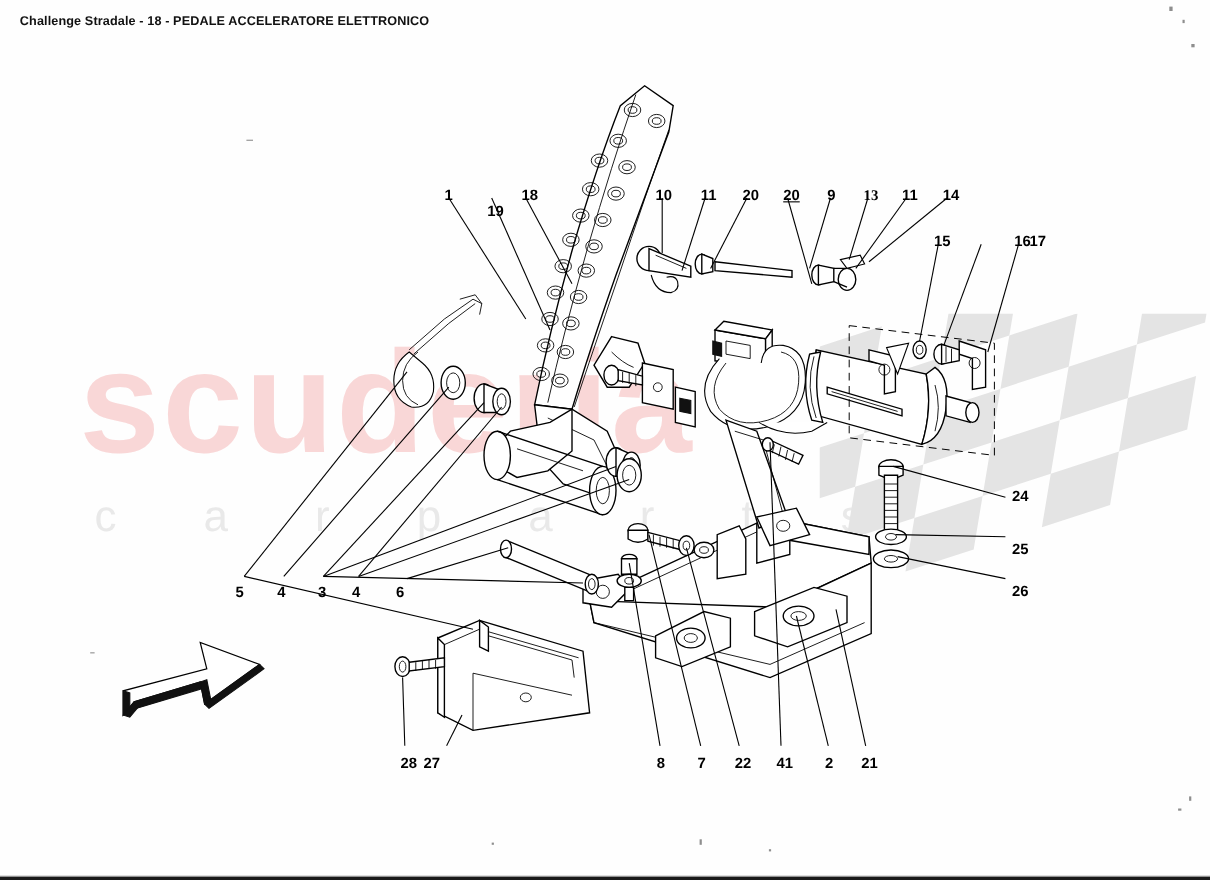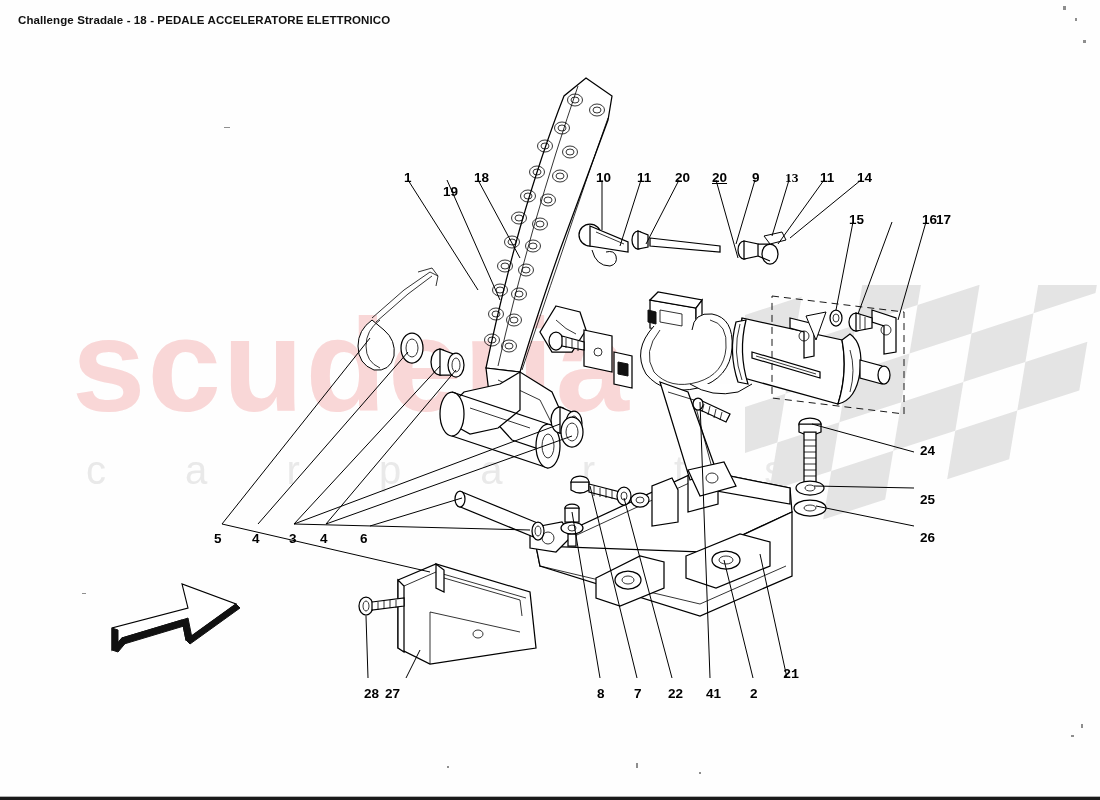--- a/index.html
+++ b/index.html
@@ -450,18 +450,18 @@
       <div class="num" style="left: 289px; top: 531px;">3</div>
       <div class="num" style="left: 320px; top: 531px;">4</div>
       <div class="num" style="left: 360px; top: 531px;">6</div>
       <div class="num" style="left: 364px; top: 686px; text-align: right;">28</div>
       <div class="num" style="left: 385px; top: 686px;">27</div>
       <div class="num" style="left: 597px; top: 686px;">8</div>
       <div class="num" style="left: 634px; top: 686px;">7</div>
       <div class="num" style="left: 668px; top: 686px; text-align: center;">22</div>
       <div class="num" style="left: 706px; top: 686px;">41</div>
       <div class="num" style="left: 750px; top: 686px;">2</div>
-      <div class="num" style="left: 783px; top: 667px; font-family: Liberation Mono, monospace;">21</div>
+      <div class="num" style="left: 783px; top: 686px;">21</div>
     </div>
 
   <div class="edge" id="edge-bottom2"></div>
   <div class="edge" id="edge-bottom"></div>
 </div>
 
 </body></html>

